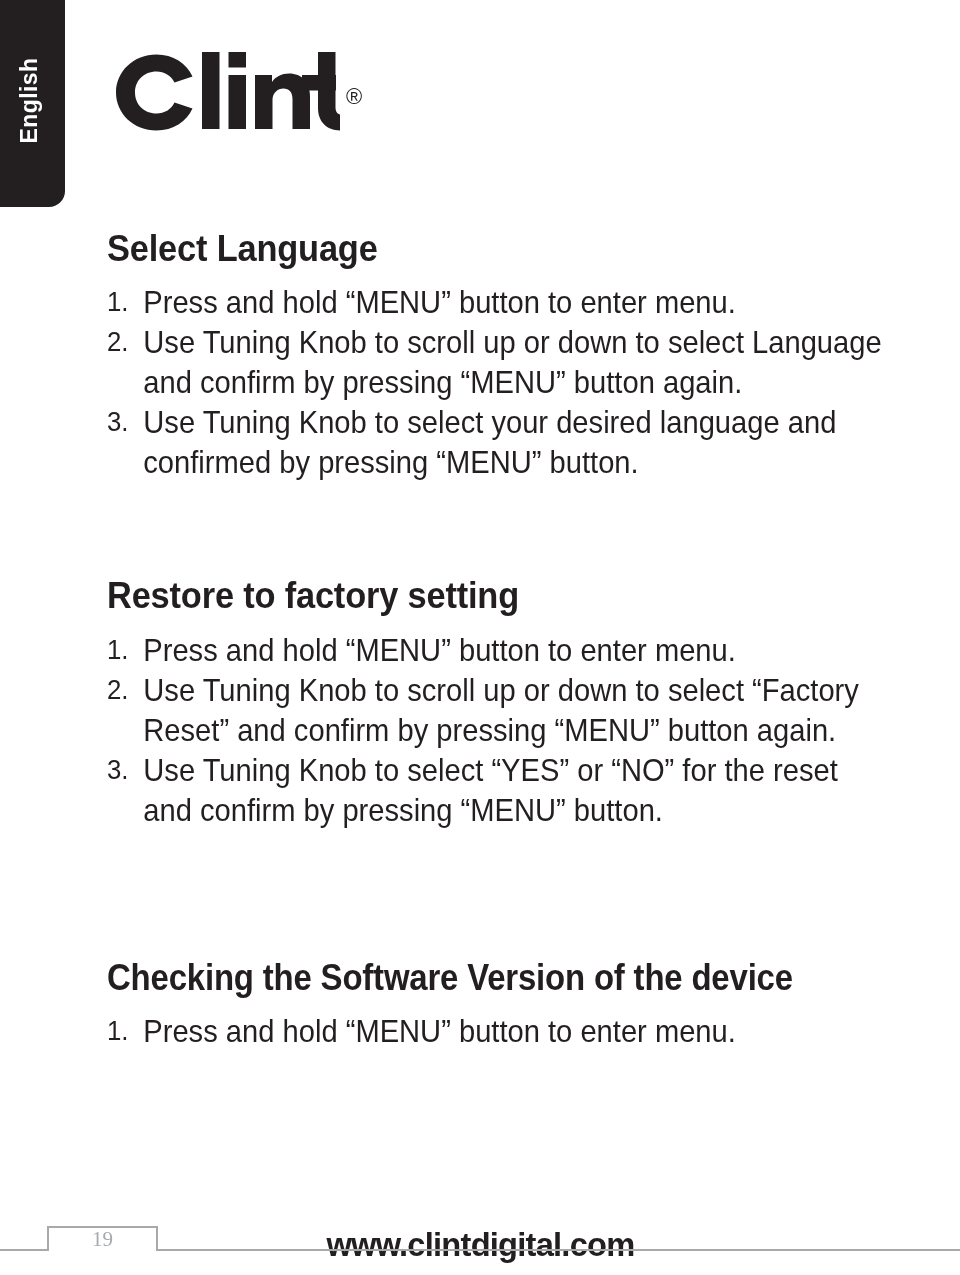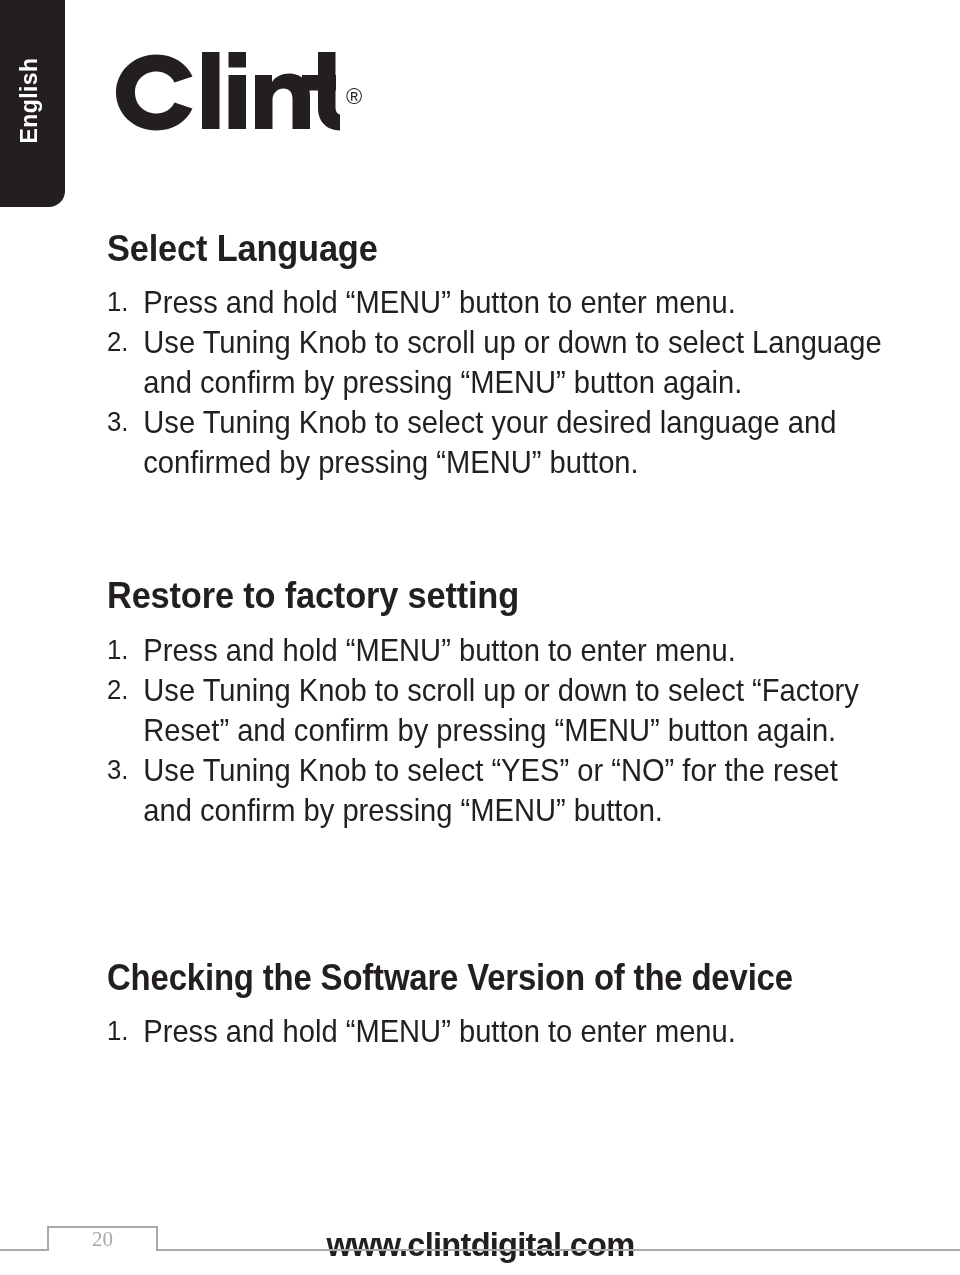--- a/index.html
+++ b/index.html
@@ -278,14 +278,14 @@
 
 </main>
 
 <footer id="footer">
   <div id="site-url">
     <span class="u-wrap">www.clintdigital.com</span>
   </div>
   <div id="footer-rule-left"></div>
   <div id="footer-rule-right"></div>
   <div id="page-number-box"></div>
-  <div id="page-number">20</div>
+  <div id="page-number">19</div>
 </footer>
 
 </body></html>

